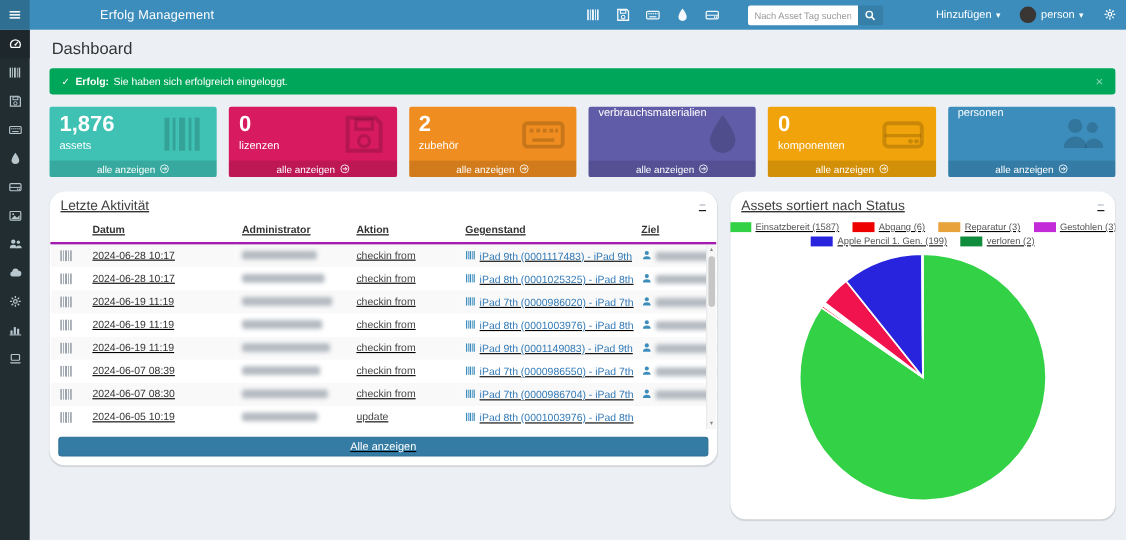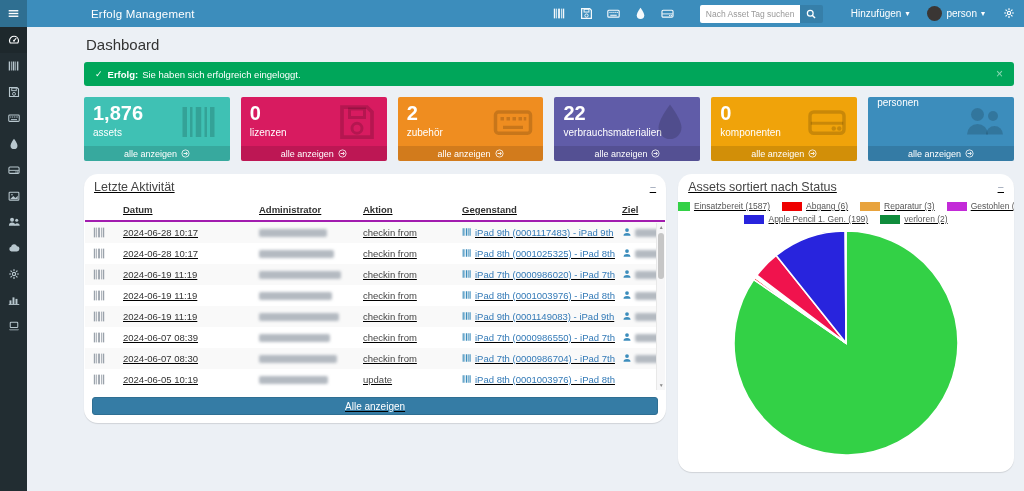--- a/index.html
+++ b/index.html
@@ -6,37 +6,37 @@
   html,body { width:1024px; height:491px; overflow:hidden; }
   body { font-family:"Liberation Sans", sans-serif; background:#ecf0f5; position:relative; }
 
   
   .navbar { position:absolute; top:0; left:0; right:0; height:27px; background:#3c8dbc; display:flex; align-items:center; z-index:20; }
   .hamburger { width:27px; height:27px; background:#2f6f91; color:#fff; display:flex; align-items:center; justify-content:center; cursor:pointer; flex:0 0 27px; }
   .brand { color:#fff; font-size:11.5px; margin-left:64px; letter-spacing:.2px; }
   .nav-right { margin-left:auto; display:flex; align-items:center; height:100%; padding-right:8px; }
   .shortcuts { display:flex; align-items:center; gap:14px; margin-right:26px; }
   .shortcuts .nav-ico { color:#fff; opacity:.95; width:13px; height:13px; display:flex; cursor:pointer; }
-  .searchgrp { display:flex; align-items:center; margin-right:28px; }
+  .searchgrp { display:flex; align-items:center; margin-right:48px; }
   .searchgrp input { width:100px; height:18px; border:none; border-radius:2px 0 0 2px; font-size:8.5px; padding:0 6px; color:#555; outline:none; font-family:"Liberation Sans", sans-serif; }
   .searchgrp input::placeholder { color:#999; }
   .search-btn { width:23px; height:18px; background:#367fa9; border:none; border-radius:0 2px 2px 0; color:#fff; display:flex; align-items:center; justify-content:center; cursor:pointer; }
   .dd { color:#fff; font-size:10px; display:flex; align-items:center; gap:4px; cursor:pointer; margin-right:18px; }
   .caret { font-size:8px; }
   .avatar { width:15px; height:15px; border-radius:50%; background:#3a3634; display:inline-block; }
   .admin-ico { color:#fff; width:13px; height:13px; display:flex; cursor:pointer; }
 
   
   .sidebar { position:absolute; top:27px; left:0; bottom:0; width:27px; background:#222d32; z-index:15; }
   .side-item { width:27px; height:26px; display:flex; align-items:center; justify-content:center; color:#b8c7ce; cursor:pointer; }
   .side-item.active { color:#fff; background:#1e282c; }
   .side-item svg { width:12px; height:12px; }
 
   
-  .main { position:absolute; top:27px; left:27px; right:0; bottom:0; padding:7px 10px 0 18px;margin-left:39px; }
+  .main { position:absolute; top:27px; left:27px; right:0; bottom:0; padding:7px 10px 0 18px; }
   .page-title { font-size:15px; font-weight:400; color:#333; margin:2px 0 9px 2px; }
 
   .alert { height:24px; background:#00a65a; border-radius:3px; color:#fff; font-size:9.5px; display:flex; align-items:center; padding:0 11px; margin-bottom:11px; }
   .alert .chk { margin-right:5px; font-size:9px; }
   .alert b { margin-right:4px; }
   .alert .close { margin-left:auto; opacity:.55; font-size:12px; cursor:pointer; line-height:1; }
 
   
   .cards { display:flex; gap:11px; margin-bottom:13px; }
   .card { flex:1 1 0; height:64px; border-radius:2px; position:relative; color:#fff; overflow:hidden; cursor:pointer; }
@@ -371,21 +371,20 @@
           <span style="width:9px;height:9px;display:flex;">
             <svg xmlns="http://www.w3.org/2000/svg" viewBox="0 0 16 16" width="100%" height="100%">
               <circle cx="8" cy="8" r="6.4" fill="none" stroke="currentColor" stroke-width="1.4"></circle>
               <line x1="4.6" y1="8" x2="10.4" y2="8" stroke="currentColor" stroke-width="1.6"></line>
               <path d="M8.6 5.2L11.4 8l-2.8 2.8" fill="none" stroke="currentColor" stroke-width="1.6"></path>
             </svg>
           </span>
         </div>
       </div>
       <div class="card" style="background: rgb(96, 92, 168);">
-        <div class="num">22</div>
         <div class="lbl">verbrauchsmaterialien</div>
         <div class="big-ico"><svg xmlns="http://www.w3.org/2000/svg" viewBox="0 0 16 16" width="100%" height="100%">
             <path d="M8 1C8 1 3.4 7 3.4 10.2a4.6 4.6 0 0 0 9.2 0C12.6 7 8 1 8 1z" fill="currentColor"></path>
           </svg></div>
         <div class="foot">
           <span>alle anzeigen</span>
           <span style="width:9px;height:9px;display:flex;">
             <svg xmlns="http://www.w3.org/2000/svg" viewBox="0 0 16 16" width="100%" height="100%">
               <circle cx="8" cy="8" r="6.4" fill="none" stroke="currentColor" stroke-width="1.4"></circle>
               <line x1="4.6" y1="8" x2="10.4" y2="8" stroke="currentColor" stroke-width="1.6"></line>

